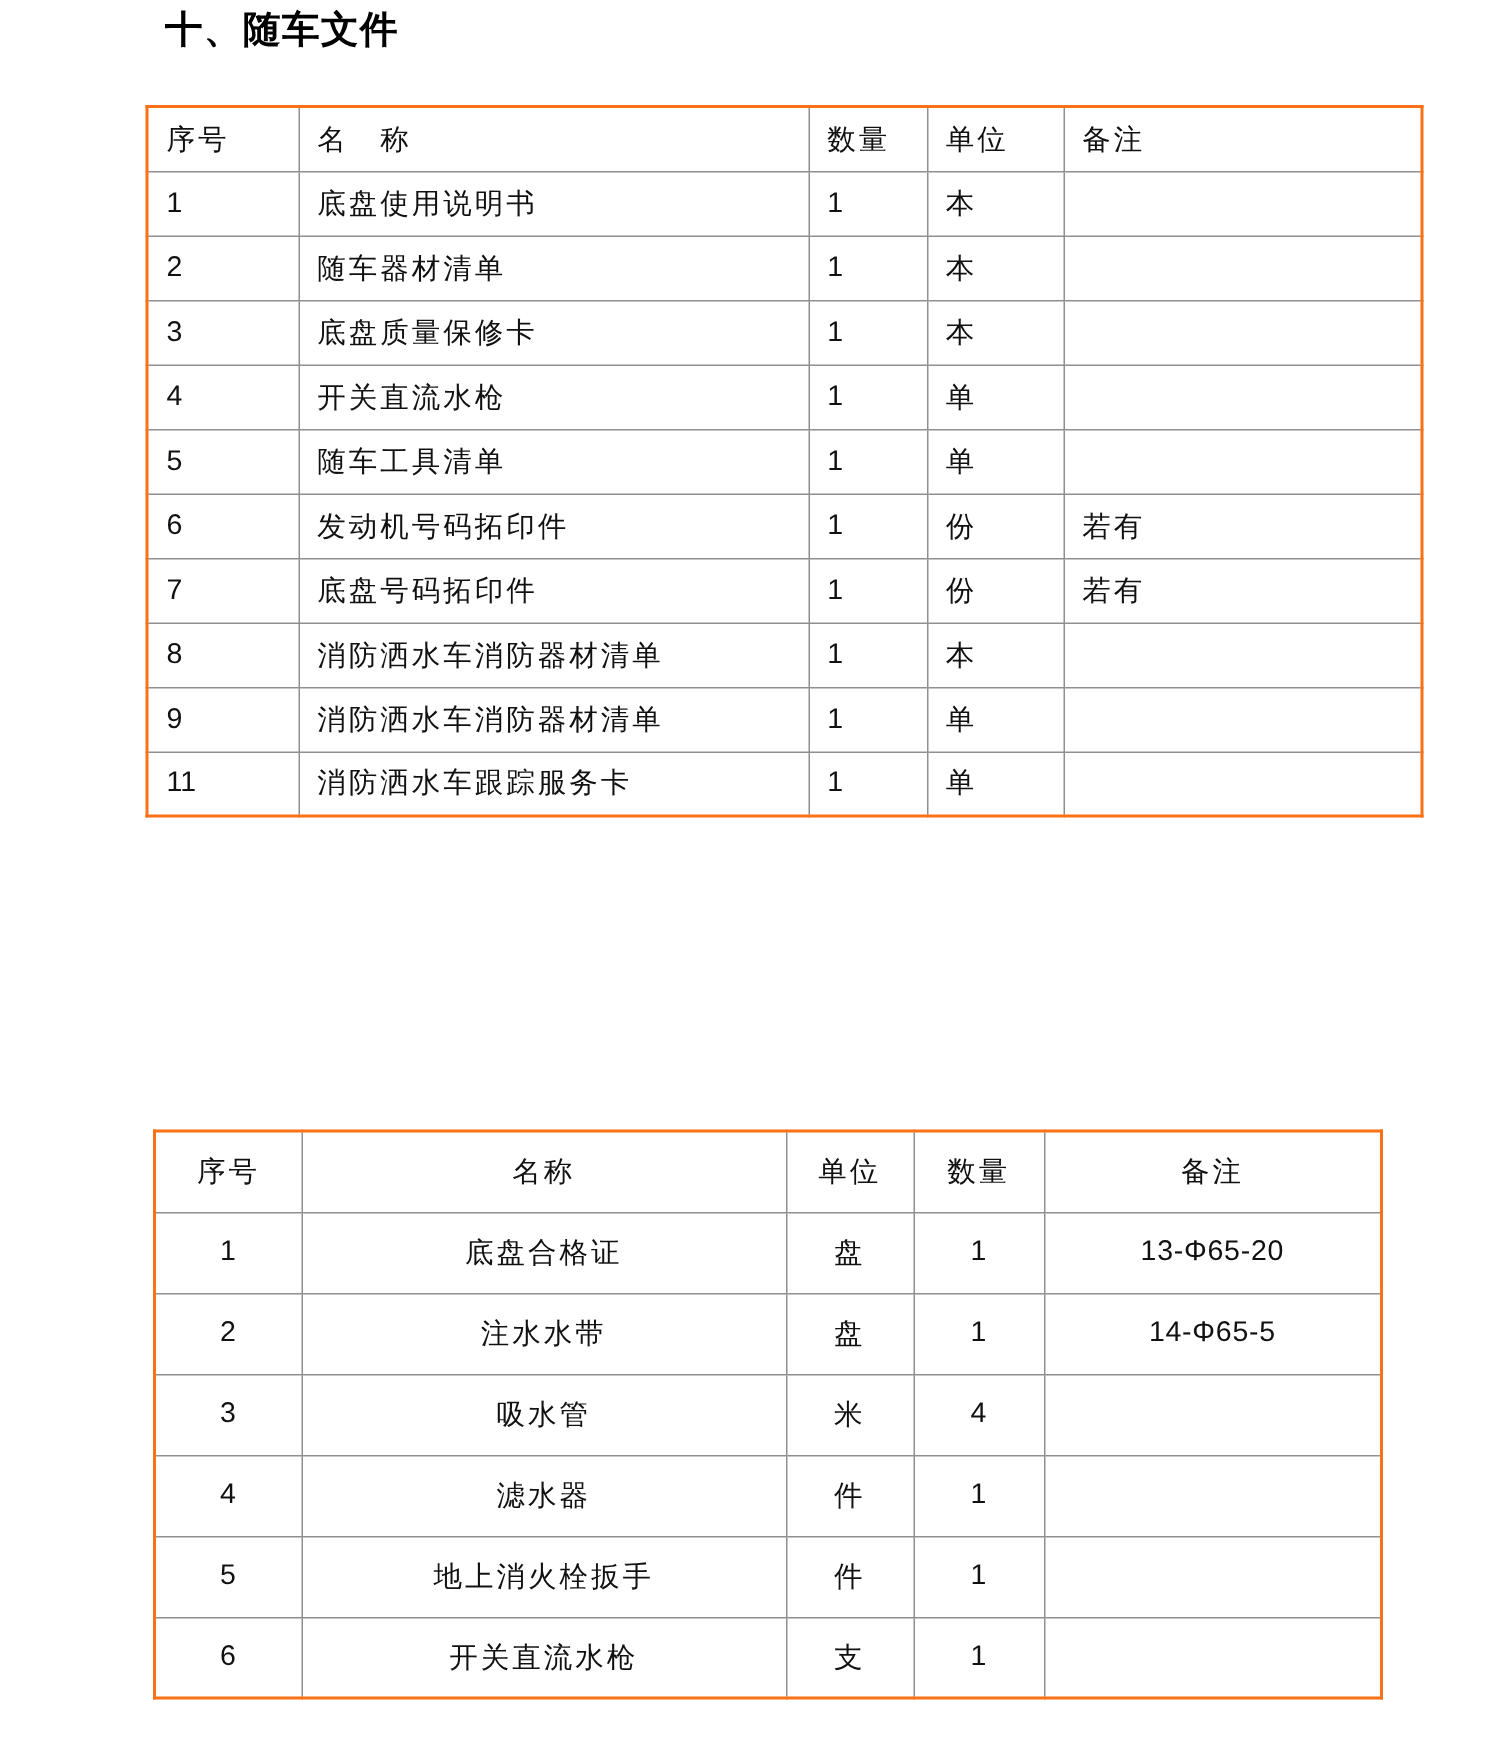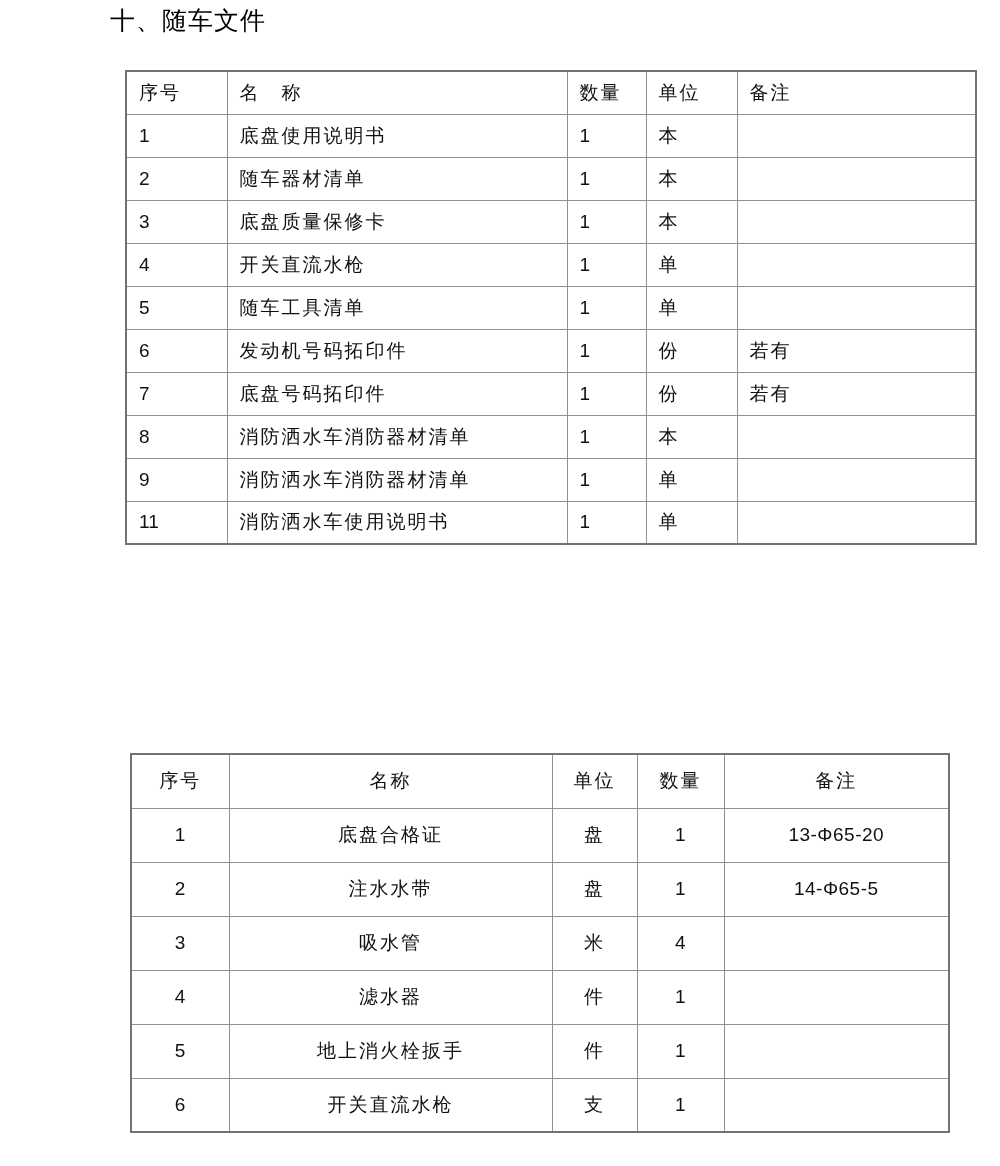--- a/index.html
+++ b/index.html
@@ -13,37 +13,36 @@
     position: relative;
     width: 1000px;
     height: 1166px;
     background: #ffffff;
     overflow: hidden;
   }
   .section-title {
     position: absolute;
     margin: 0;
     font-family: "Liberation Sans", sans-serif;
-    font-weight: normal;
+    font-weight: bold;
     font-size: 25px;
     line-height: 28px;
     color: #000000;
     letter-spacing: 1px;
     white-space: nowrap;
   }
   #title1 { left: 110px; top: 6px; }
   #title2 { left: 108px; top: 710px; }
 
   table.doc-table {
     position: absolute;
     border-collapse: collapse;
     table-layout: fixed;
     background: #ffffff;
-    border: 2px solid #737373;
-    margin-left: 28px;
+    border: 2px solid #f97316;
   }
   table.doc-table th,
   table.doc-table td {
     border: 1px solid #8f8f8f;
     font-weight: normal;
     font-size: 19px;
     color: #111111;
     vertical-align: middle;
     letter-spacing: 2px;
     overflow: hidden;
@@ -170,21 +169,21 @@
         </tr>
         <tr>
           <td>9</td>
           <td>消防洒水车消防器材清单</td>
           <td>1</td>
           <td>单</td>
           <td></td>
         </tr>
         <tr>
           <td>11</td>
-          <td>消防洒水车使用说明书</td>
+          <td>消防洒水车跟踪服务卡</td>
           <td>1</td>
           <td>单</td>
           <td></td>
         </tr>
       </tbody>
     </table>
 
 
   <table id="table2" class="doc-table">
     <colgroup>

